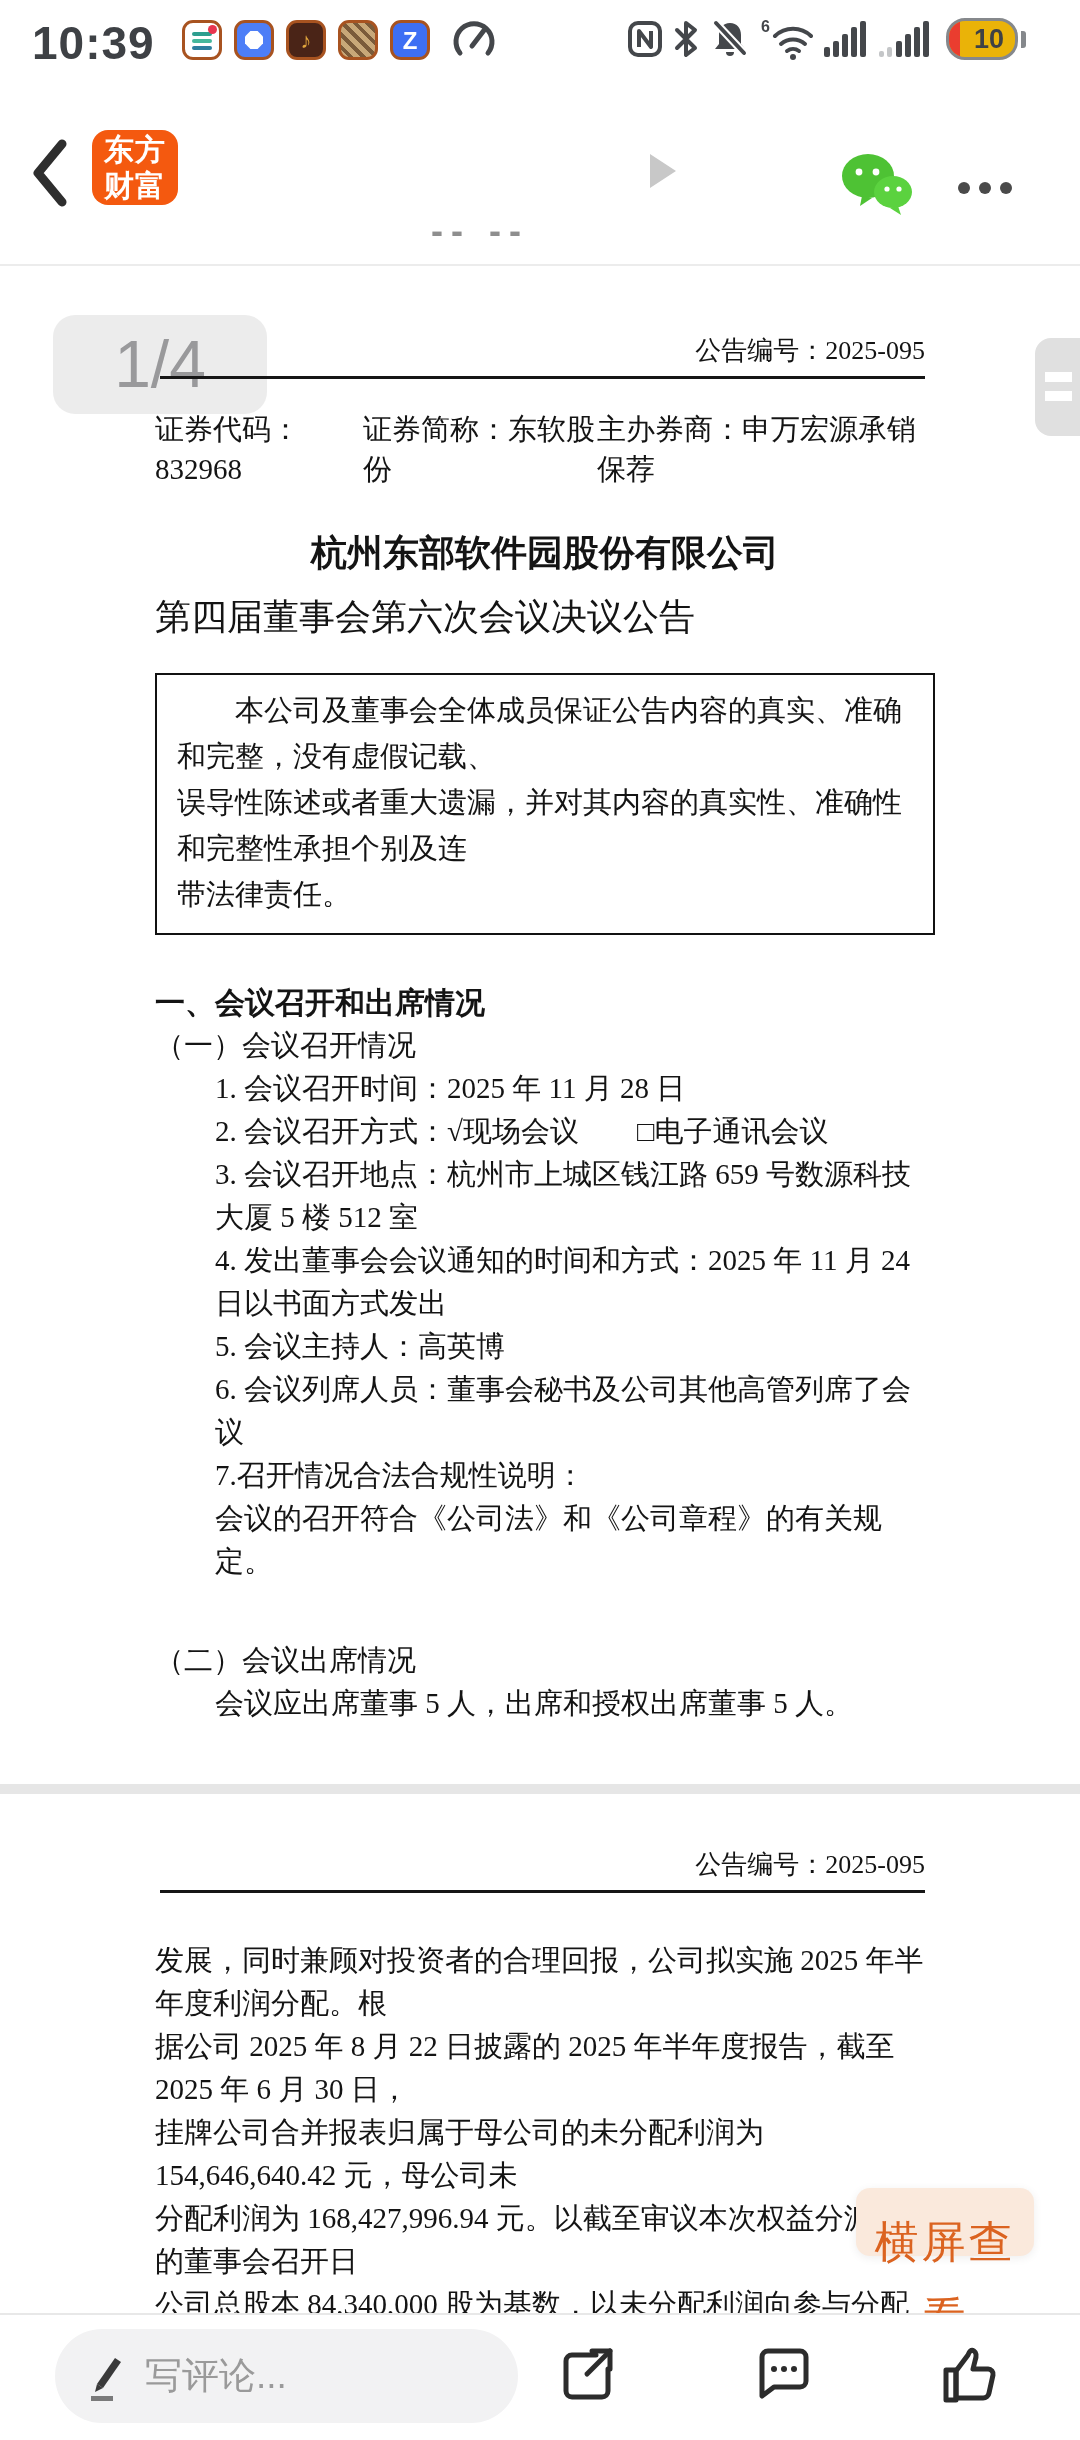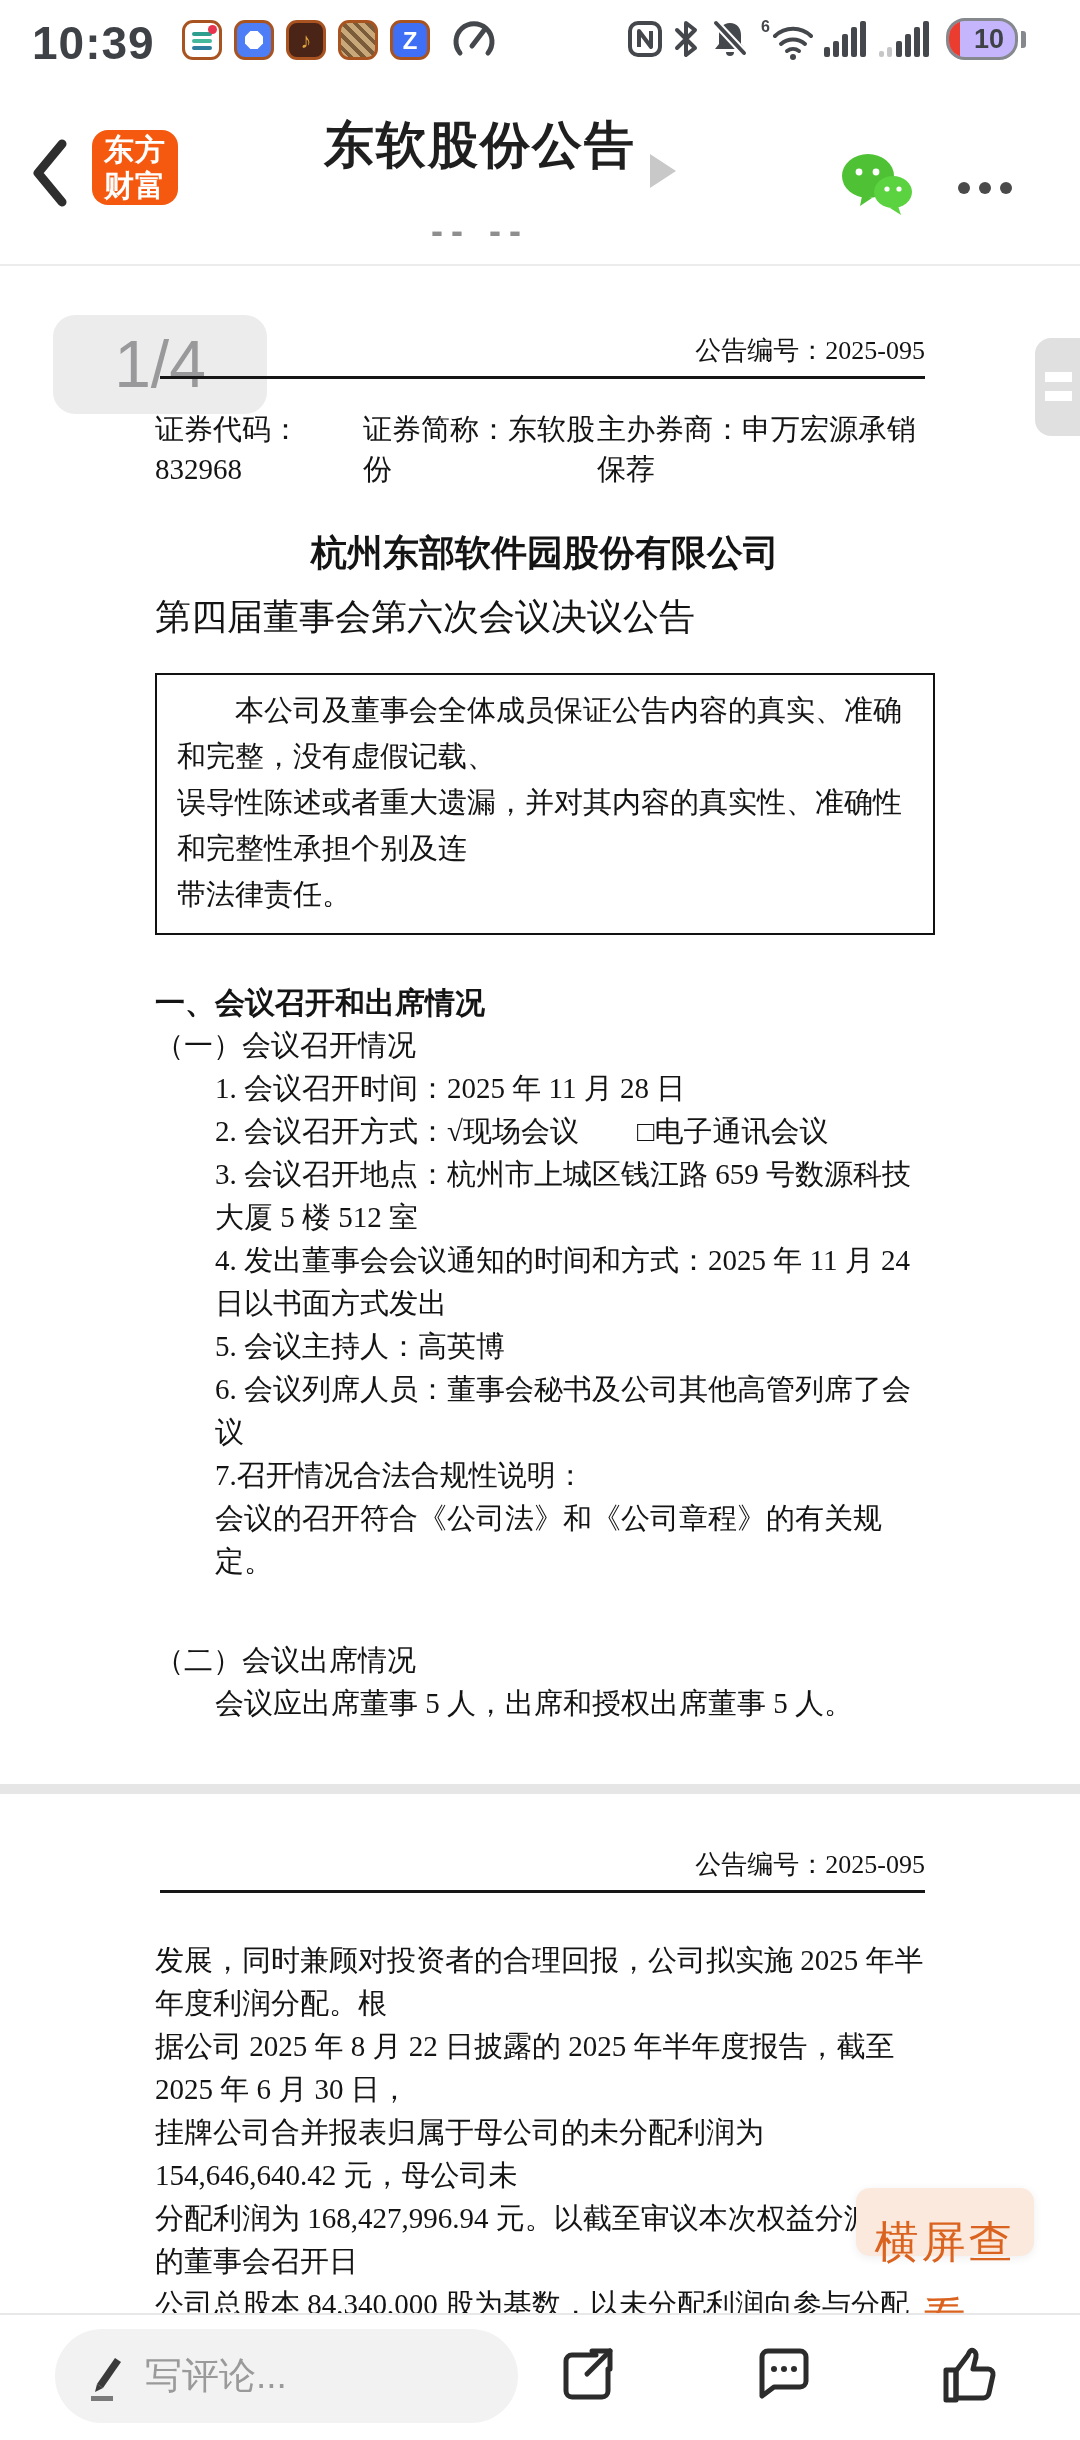--- a/index.html
+++ b/index.html
@@ -18,21 +18,21 @@
   .n1 .dot{position:absolute;right:2px;top:2px;width:9px;height:9px;border-radius:50%;background:#E8354F;}
   .n2{background:#4D7EF7;}
   .n2 .oct{position:absolute;left:8px;top:8px;width:18px;height:18px;background:#fff;
            clip-path:polygon(30% 0,70% 0,100% 30%,100% 70%,70% 100%,30% 100%,0 70%,0 30%);}
   .n3{background:#4A2417;color:#E0A43C;font-size:22px;text-align:center;line-height:36px;}
   .n4{background:repeating-linear-gradient(45deg,#C8A878 0 5px,#7A5B3A 5px 9px);}
   .n5{background:#3E6FF4;color:#fff;font-weight:bold;font-size:24px;text-align:center;line-height:36px;}
   .gauge{position:absolute;left:452px;top:20px;}
   .st-right{position:absolute;top:18px;right:54px;display:flex;align-items:center;gap:11px;}
   .battery{position:relative;width:72px;height:42px;border:3px solid #85888C;border-radius:19px;
-           box-sizing:border-box;overflow:hidden;background:#c4b5fd;}
+           box-sizing:border-box;overflow:hidden;background:#eab308;}
   .battery .fill{position:absolute;left:0;top:0;bottom:0;width:11px;background:#EA3D2F;}
   .battery .pct{position:absolute;left:14px;right:0;top:0;bottom:0;font-size:27px;font-weight:600;
                 color:#3E4145;text-align:center;line-height:37px;}
   .bat-nub{width:5px;height:17px;background:#85888C;border-radius:0 3px 3px 0;margin-left:-8px;}
 
   
   .header{position:absolute;left:0;top:82px;width:1080px;height:184px;background:#fff;
           border-bottom:2px solid #ECECEC;box-sizing:border-box;}
   .back{position:absolute;left:30px;top:56px;}
   .logo{position:absolute;left:92px;top:48px;width:86px;height:75px;background:#F4590F;border-radius:16px;
@@ -165,23 +165,20 @@
   </div>
 
   <div class="header">
     <svg class="back" width="40" height="70" viewBox="0 0 40 70">
       <polyline points="32,6 8,35 32,64" fill="none" stroke="#2E2E2E" stroke-width="9" stroke-linecap="round" stroke-linejoin="round"></polyline>
     </svg>
     <div class="logo">
       <span>东方</span>
       <span>财富</span>
     </div>
-    <div class="title-wrap">
-      <span class="app-title">东软股份公告</span>
-    </div>
     <div class="tri"></div>
     <div class="dashes">--  --</div>
     <svg class="wechat" width="76" height="66" viewBox="0 0 76 66">
       <ellipse cx="30" cy="24" rx="26" ry="22" fill="#4EC234"></ellipse>
       <path d="M24 44 L22 54 L34 46 Z" fill="#4EC234"></path>
       <circle cx="21" cy="20" r="3.4" fill="#fff"></circle>
       <circle cx="38" cy="20" r="3.4" fill="#fff"></circle>
       <ellipse cx="55" cy="40" rx="19" ry="16" fill="#5BD23F"></ellipse>
       <path d="M60 54 L63 63 L52 56 Z" fill="#5BD23F"></path>
       <circle cx="49" cy="37" r="2.6" fill="#fff"></circle>

